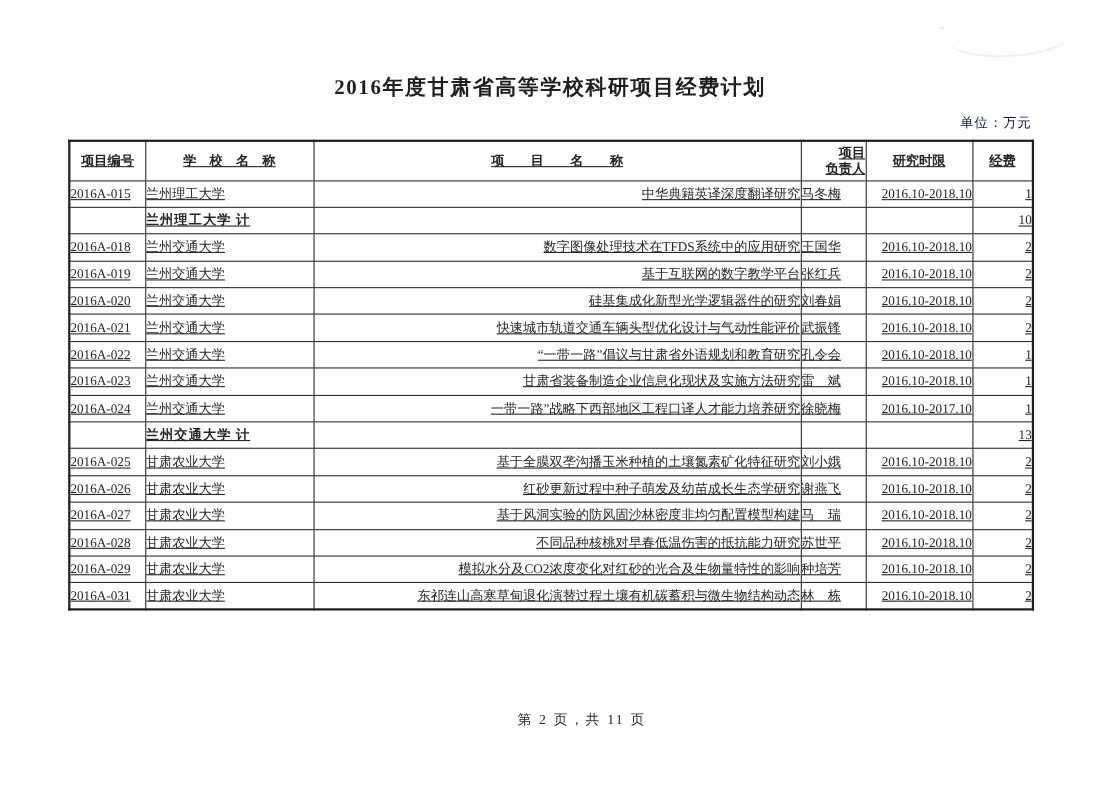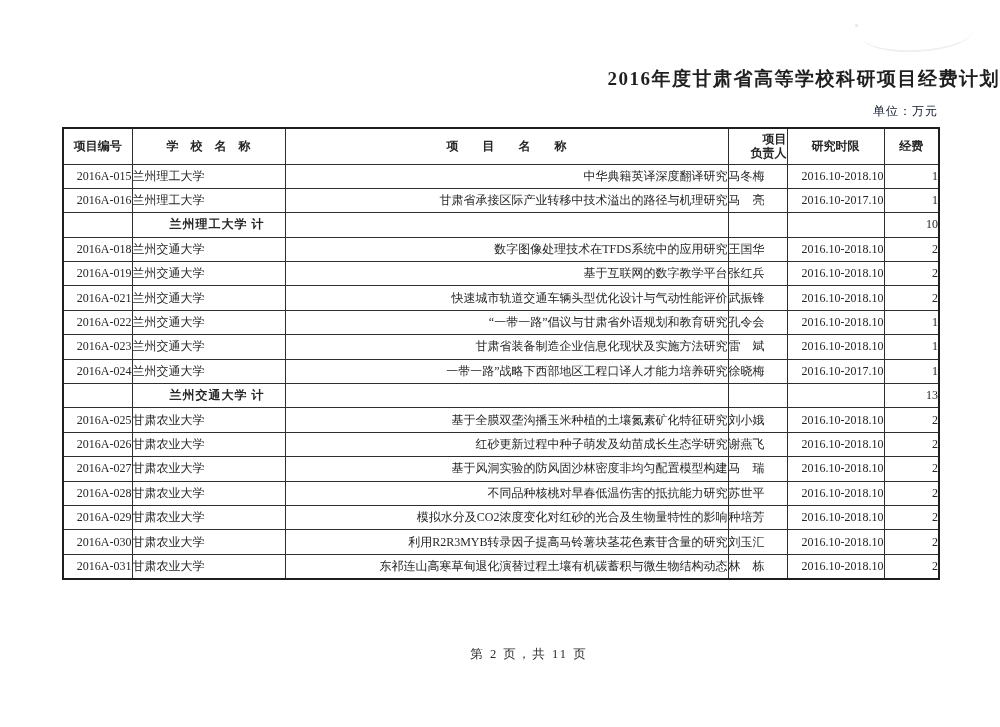--- a/index.html
+++ b/index.html
@@ -11,21 +11,21 @@
     font-family: "Liberation Serif", "DejaVu Serif", serif;
     color: #262626;
     overflow: hidden;
   }
   .doc-title {
     position: absolute;
     top: 66px;
     left: 0;
     width: 100%;
     margin: 0;
-    text-align: right;
+    text-align: center;
     font-size: 19px;
     font-weight: bold;
     letter-spacing: 1.5px;
     color: #1f1f1f;
   }
   .unit-label {
     position: absolute;
     top: 103px;
     right: 62px;
     font-size: 12px;
@@ -33,45 +33,46 @@
     color: #0f172a;
   }
   table.grid {
     position: absolute;
     left: 62px;
     top: 127px;
     width: 876px;
     border-collapse: collapse;
     table-layout: fixed;
     border: 2px solid #1e1e1e;
+    text-decoration: underline;
   }
   table.grid th, table.grid td {
     border: 1px solid #2e2e2e;
     padding: 0;
     overflow: hidden;
     white-space: nowrap;
     font-size: 12px;
     color: #262626;
     vertical-align: middle;
   }
   thead tr { height: 36px; }
   thead th {
     font-weight: bold;
     text-align: center;
     color: #202020;
   }
   th.h-leader { font-size: 11px; line-height: 1.2; text-align: right; }
   tbody tr { height: 24.4px; }
-  td.c-no { text-align: right; font-size: 11.5px; }
+  td.c-no { text-align: left; font-size: 11.5px; }
   td.c-school { padding-left: 5px; }
   td.c-name { padding-left: 7px; text-align: right; }
   td.c-leader { text-align: left; }
   td.c-period { text-align: right; font-size: 11.5px; }
   td.c-fund { text-align: right; padding-right: 9px; font-size: 11.5px; }
-  tr.subtotal td.c-school { font-weight: bold; letter-spacing: 1px; padding-left: 37px; }
+  tr.subtotal td.c-school { font-weight: bold; letter-spacing: 1px; }
   .page-footer {
     position: absolute;
     top: 646px;
     left: 0;
     width: 100%;
     text-align: center;
     font-size: 12.5px;
     letter-spacing: 2px;
     color: #2a2a2a;
     padding-left: 29px;
@@ -131,28 +132,20 @@
     </thead>
     <tbody id="table-body">
         <tr>
           <td class="c-no">2016A-015</td>
           <td class="c-school">兰州理工大学</td>
           <td class="c-name">中华典籍英译深度翻译研究</td>
           <td class="c-leader">马冬梅</td>
           <td class="c-period">2016.10-2018.10</td>
           <td class="c-fund">1</td>
         </tr>
-        <tr>
-          <td class="c-no">2016A-016</td>
-          <td class="c-school">兰州理工大学</td>
-          <td class="c-name">甘肃省承接区际产业转移中技术溢出的路径与机理研究</td>
-          <td class="c-leader">马　亮</td>
-          <td class="c-period">2016.10-2017.10</td>
-          <td class="c-fund">1</td>
-        </tr>
         <tr class="subtotal">
           <td class="c-no"></td>
           <td class="c-school">兰州理工大学 计</td>
           <td class="c-name"></td>
           <td class="c-leader"></td>
           <td class="c-period"></td>
           <td class="c-fund">10</td>
         </tr>
         <tr>
           <td class="c-no">2016A-018</td>
@@ -164,20 +157,28 @@
         </tr>
         <tr>
           <td class="c-no">2016A-019</td>
           <td class="c-school">兰州交通大学</td>
           <td class="c-name">基于互联网的数字教学平台</td>
           <td class="c-leader">张红兵</td>
           <td class="c-period">2016.10-2018.10</td>
           <td class="c-fund">2</td>
         </tr>
         <tr>
+          <td class="c-no">2016A-020</td>
+          <td class="c-school">兰州交通大学</td>
+          <td class="c-name">硅基集成化新型光学逻辑器件的研究</td>
+          <td class="c-leader">刘春娟</td>
+          <td class="c-period">2016.10-2018.10</td>
+          <td class="c-fund">2</td>
+        </tr>
+        <tr>
           <td class="c-no">2016A-021</td>
           <td class="c-school">兰州交通大学</td>
           <td class="c-name">快速城市轨道交通车辆头型优化设计与气动性能评价</td>
           <td class="c-leader">武振锋</td>
           <td class="c-period">2016.10-2018.10</td>
           <td class="c-fund">2</td>
         </tr>
         <tr>
           <td class="c-no">2016A-022</td>
           <td class="c-school">兰州交通大学</td>
@@ -244,28 +245,20 @@
         </tr>
         <tr>
           <td class="c-no">2016A-029</td>
           <td class="c-school">甘肃农业大学</td>
           <td class="c-name">模拟水分及CO2浓度变化对红砂的光合及生物量特性的影响</td>
           <td class="c-leader">种培芳</td>
           <td class="c-period">2016.10-2018.10</td>
           <td class="c-fund">2</td>
         </tr>
         <tr>
-          <td class="c-no">2016A-030</td>
-          <td class="c-school">甘肃农业大学</td>
-          <td class="c-name">利用R2R3MYB转录因子提高马铃薯块茎花色素苷含量的研究</td>
-          <td class="c-leader">刘玉汇</td>
-          <td class="c-period">2016.10-2018.10</td>
-          <td class="c-fund">2</td>
-        </tr>
-        <tr>
           <td class="c-no">2016A-031</td>
           <td class="c-school">甘肃农业大学</td>
           <td class="c-name">东祁连山高寒草甸退化演替过程土壤有机碳蓄积与微生物结构动态</td>
           <td class="c-leader">林　栋</td>
           <td class="c-period">2016.10-2018.10</td>
           <td class="c-fund">2</td>
         </tr>
       </tbody>
   </table>
 

